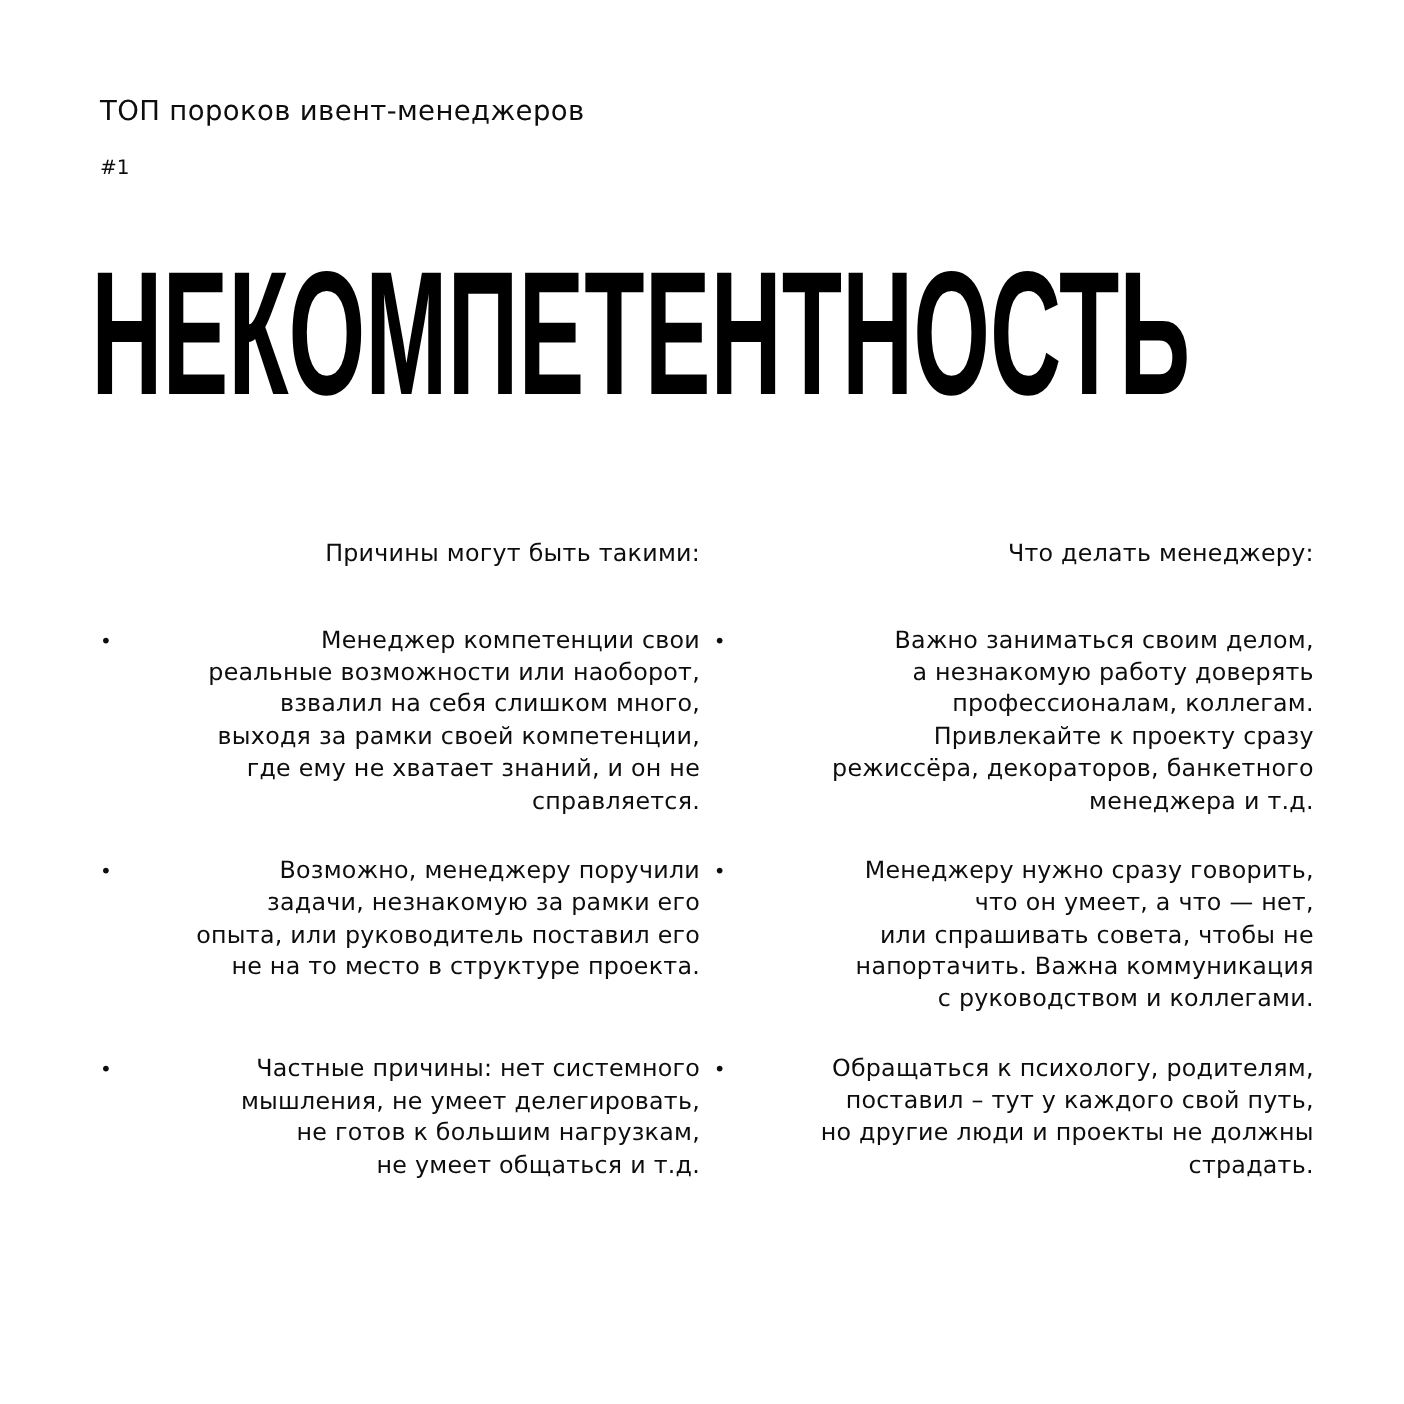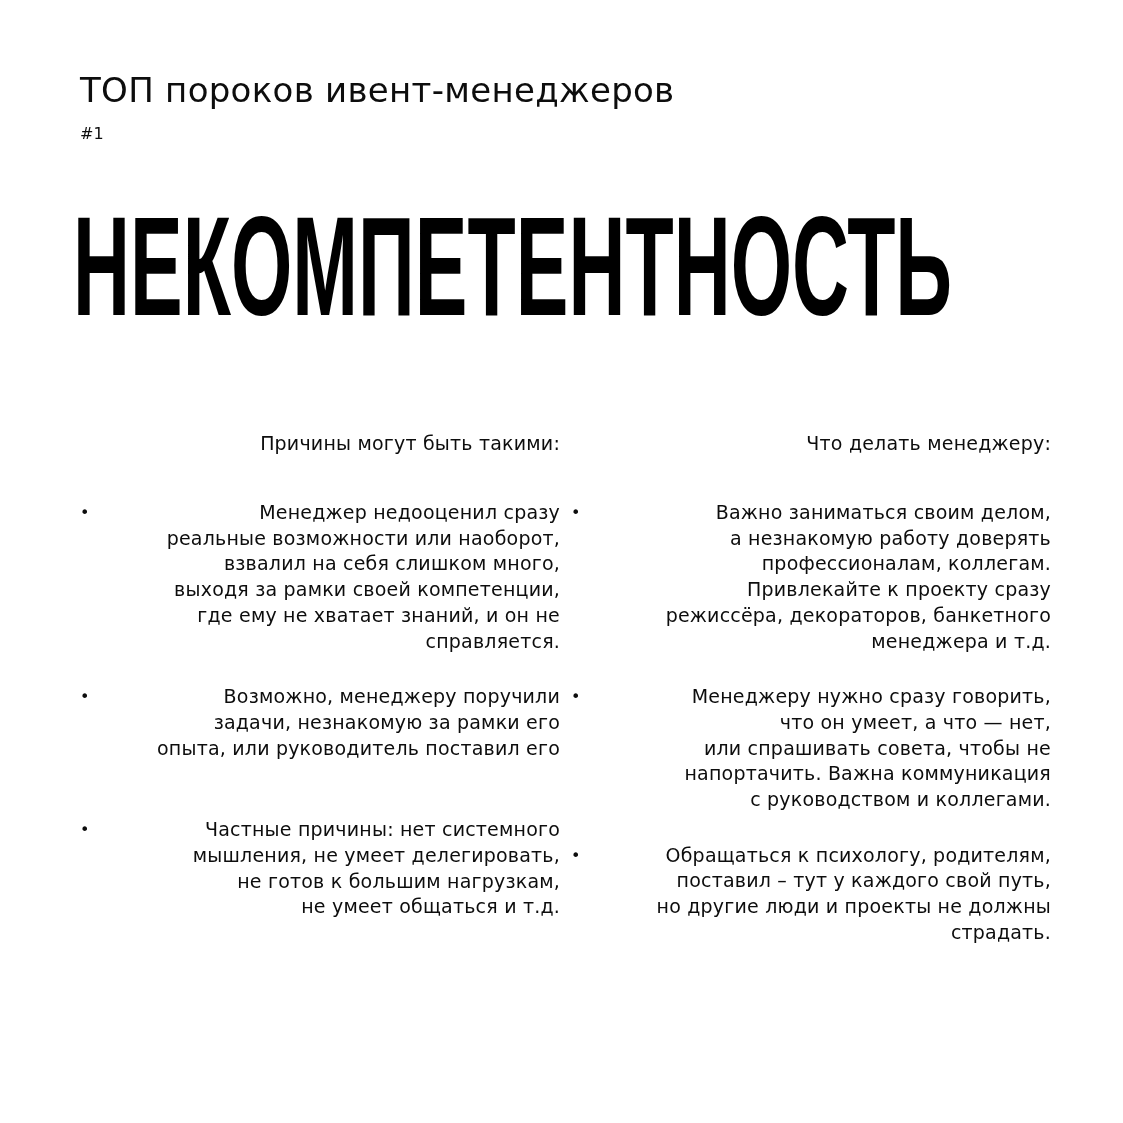--- a/index.html
+++ b/index.html
@@ -2,21 +2,21 @@
 <html><head>
 <meta charset="utf-8">
 <style>
   html, body { margin:0; padding:0; }
   body {
     width:1123px; height:1123px; background:#ffffff; color:#0d0d0d;
     font-family:"DejaVu Sans", sans-serif; position:relative; overflow:hidden;
   }
   .subtitle {
     position:absolute; left:80px; top:68px;
-    font-size:34px; font-weight:400; letter-spacing:0.3px; line-height:44px;
+    font-size:22px; font-weight:400; letter-spacing:0.3px; line-height:44px;
     font-family:"DejaVu Sans", sans-serif;
   }
   .num {
     position:absolute; left:80px; top:124px; font-size:16px; line-height:20px;
   }
   .big-wrap {
     position:absolute; left:73px; top:196px; width:900px; height:130px;
     overflow:visible;
   }
   .big {
@@ -46,33 +46,34 @@
 <div class="num">#1</div>
 <div class="big-wrap">
   <span class="big">НЕКОМПЕТЕНТНОСТЬ</span>
 </div>
 
 <div class="col left">
   <div class="col-head">Причины могут быть такими:</div>
 
   <div class="item i1">
     <span class="bullet">•</span>
-    <span class="line">Менеджер недооценил сразу</span>
+    <span class="line">Менеджер компетенции свои</span>
     <span class="line">реальные возможности или наоборот,</span>
     <span class="line">взвалил на себя слишком много,</span>
     <span class="line">выходя за рамки своей компетенции,</span>
     <span class="line">где ему не хватает знаний, и он не</span>
     <span class="line">справляется.</span>
   </div>
 
   <div class="item i2">
     <span class="bullet">•</span>
     <span class="line">Возможно, менеджеру поручили</span>
     <span class="line">задачи, незнакомую за рамки его</span>
     <span class="line">опыта, или руководитель поставил его</span>
+    <span class="line">не на то место в структуре проекта.</span>
   </div>
 
   <div class="item i3">
     <span class="bullet">•</span>
     <span class="line">Частные причины: нет системного</span>
     <span class="line">мышления, не умеет делегировать,</span>
     <span class="line">не готов к большим нагрузкам,</span>
     <span class="line">не умеет общаться и т.д.</span>
   </div>
 </div>

